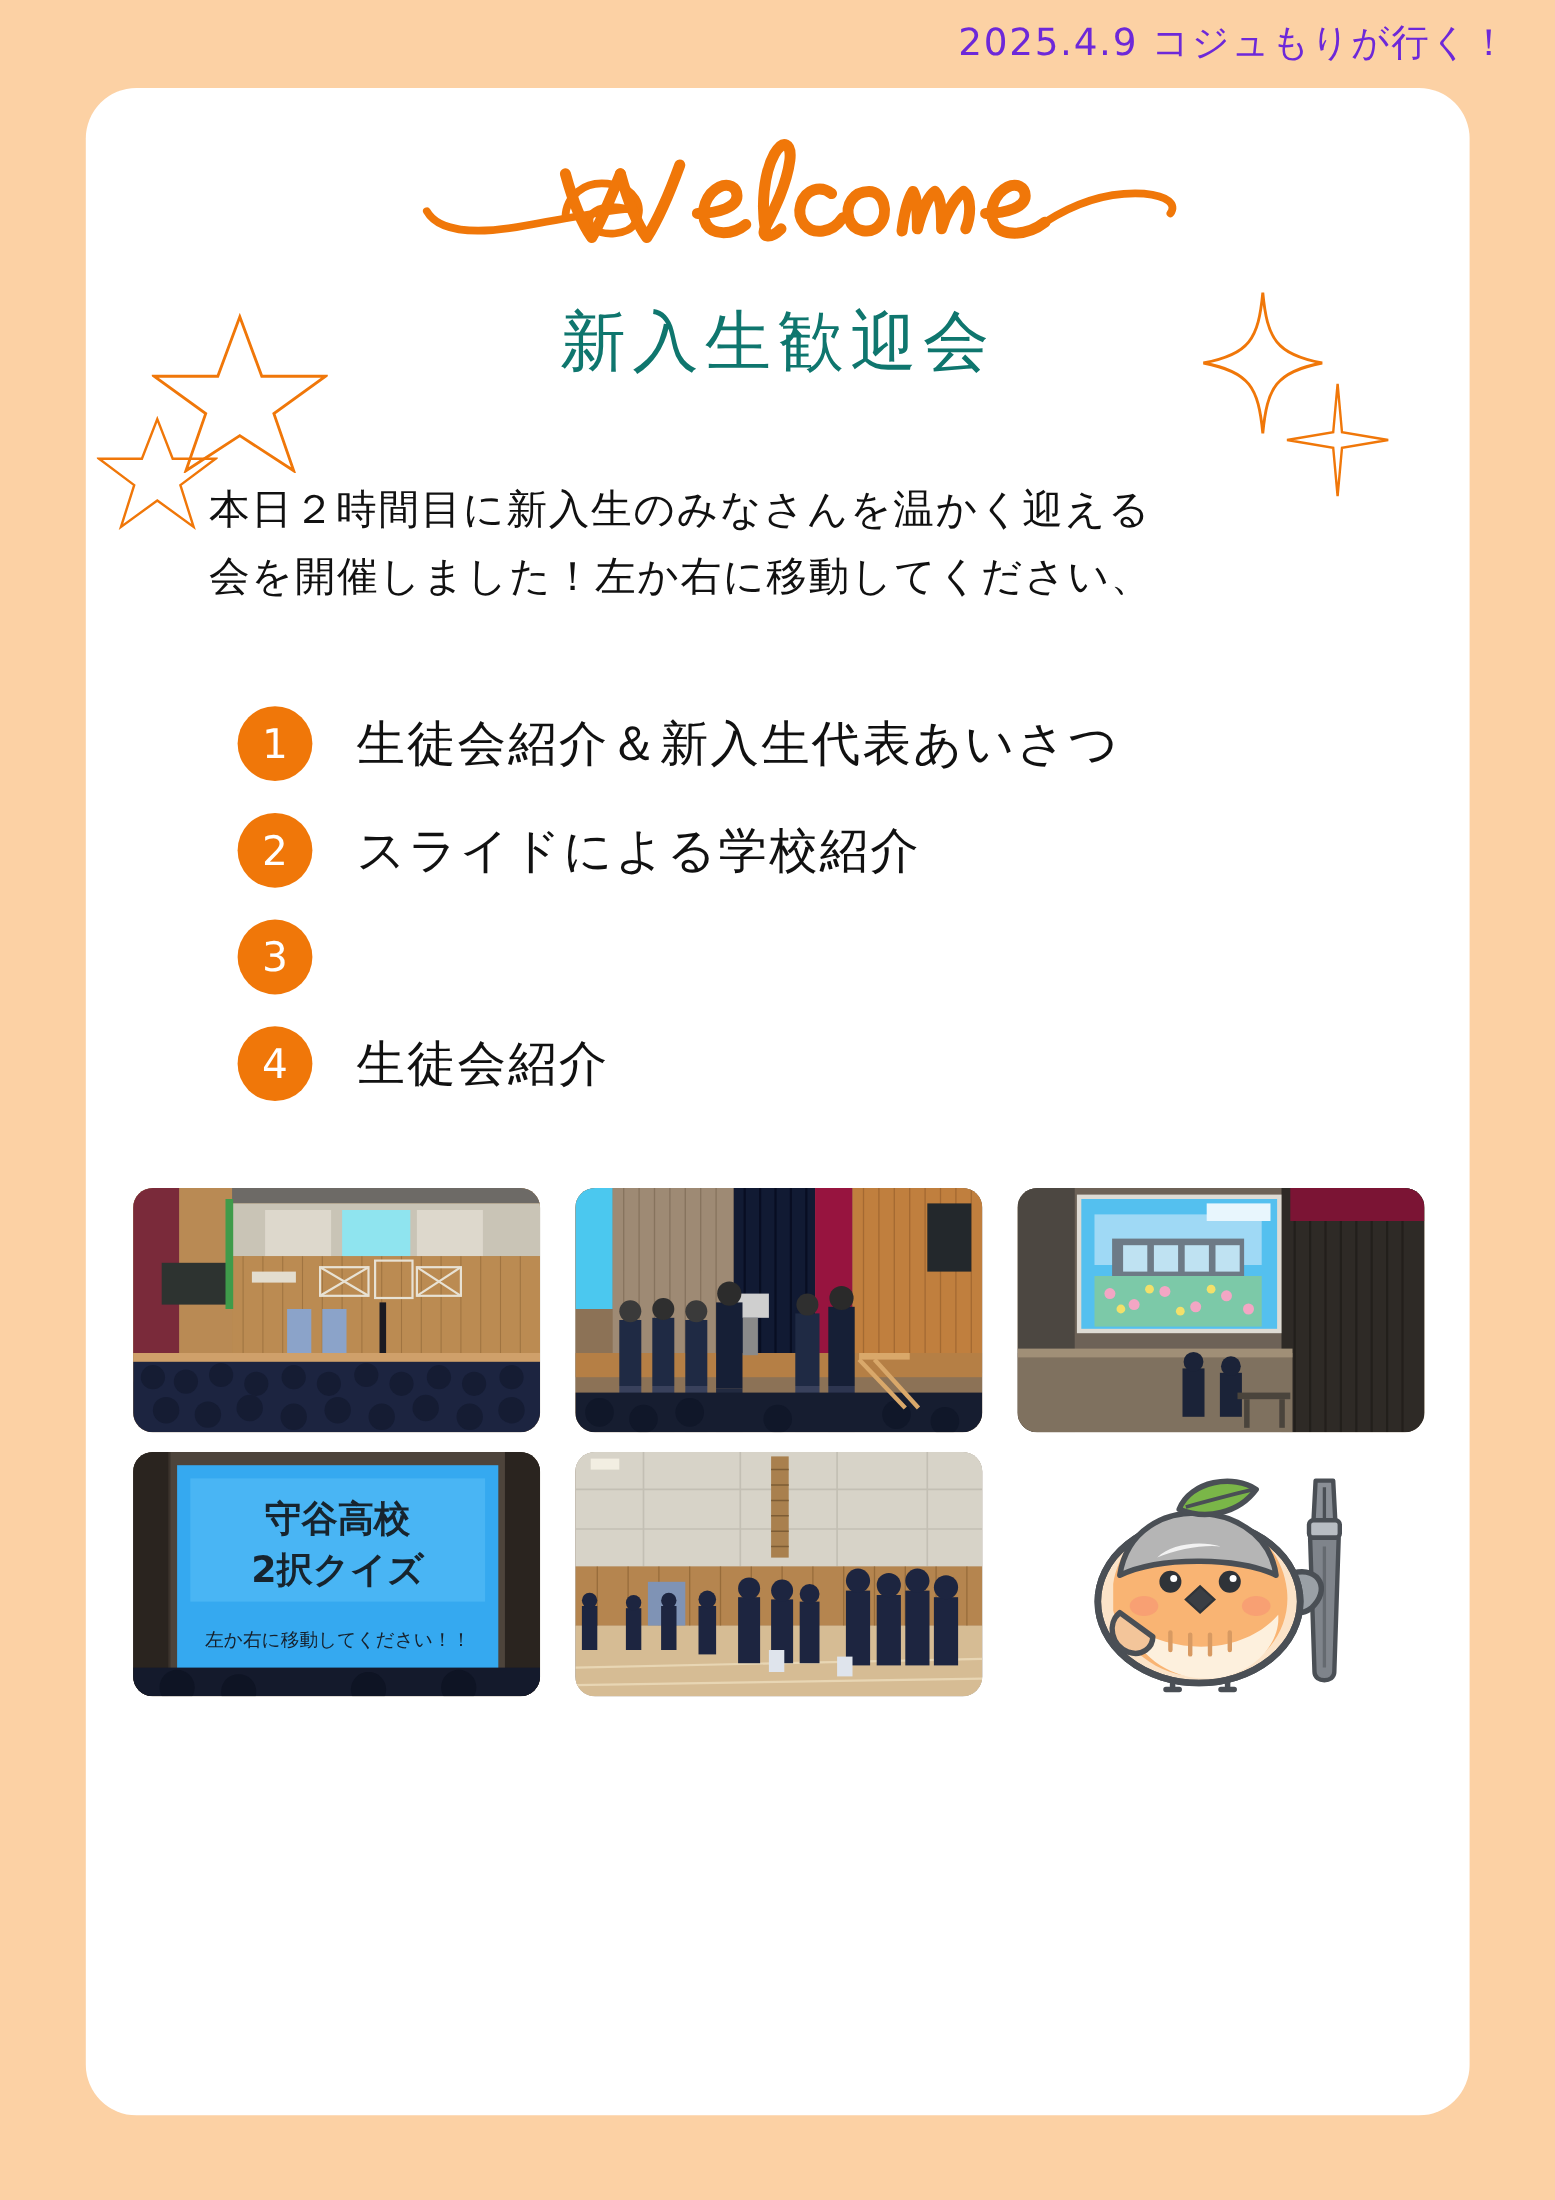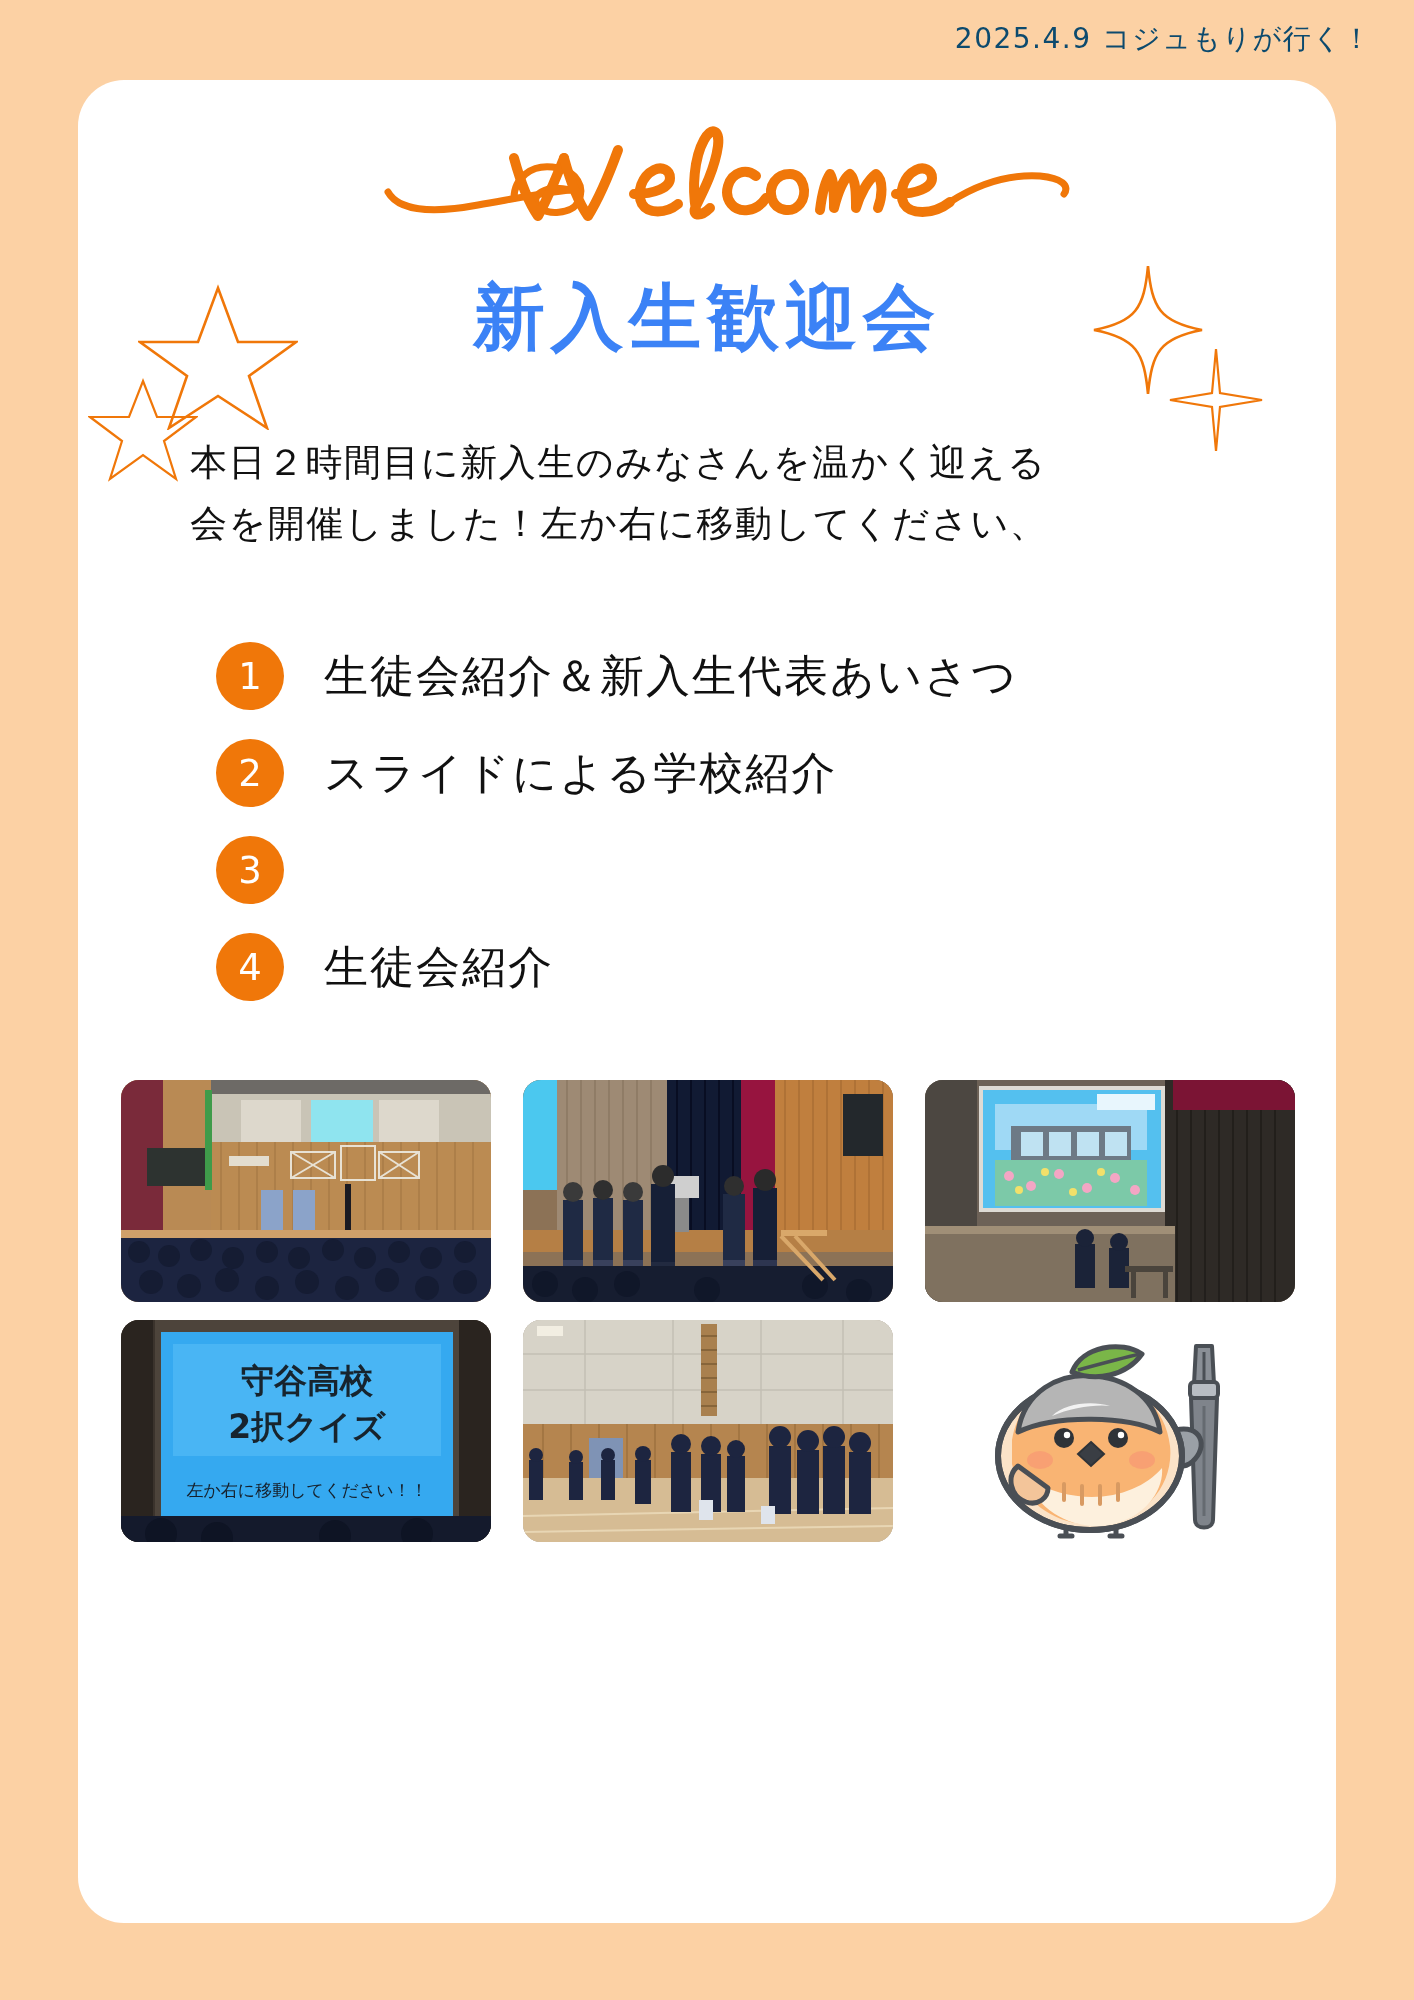--- a/index.html
+++ b/index.html
@@ -24,23 +24,23 @@
     position: absolute;
     top: 0; left: 0;
     width: 1414px;
     height: 78px;
     display: flex;
     align-items: center;
     justify-content: flex-end;
     padding-right: 42px;
   }
   .header-date {
-    font-size: 28px;
+    font-size: 34px;
     letter-spacing: 1.5px;
-    color: #0c4a6e;
+    color: #6d28d9;
     font-family: "DejaVu Sans", "Liberation Sans", sans-serif;
     white-space: nowrap;
   }
 
   
   .card {
     position: absolute;
     left: 78px;
     top: 80px;
     width: 1258px;
@@ -64,24 +64,24 @@
     position: absolute;
     left: 0; top: 170px;
     width: 1258px;
     height: 180px;
   }
   .title-text {
     position: absolute;
     left: 0; right: 0;
     top: 30px;
     text-align: center;
-    font-size: 72px;
+    font-size: 60px;
     line-height: 1.05;
-    font-weight: 700;
-    color: #3b82f6;
+    font-weight: 400;
+    color: #0f766e;
     letter-spacing: 6px;
     font-family: "DejaVu Sans", "Liberation Sans", sans-serif;
   }
   .deco { position: absolute; }
   .deco-star-left   { left: 60px;  top: 30px;  }
   .deco-star-left2  { left: 10px;  top: 125px; }
   .deco-spark-right { left: 1010px; top: 10px; }
   .deco-spark-right2{ left: 1090px; top: 95px; }
 
   

